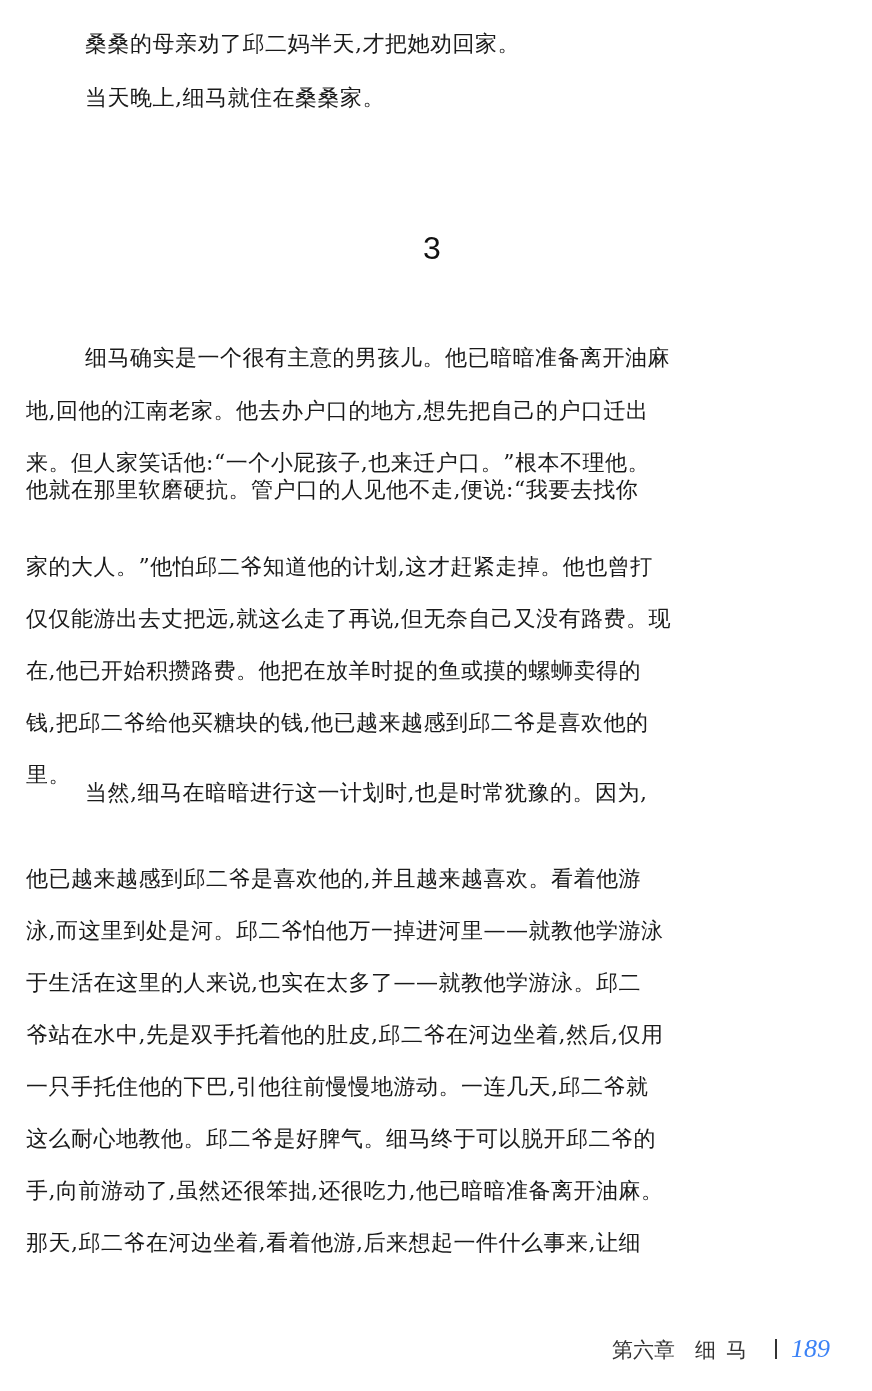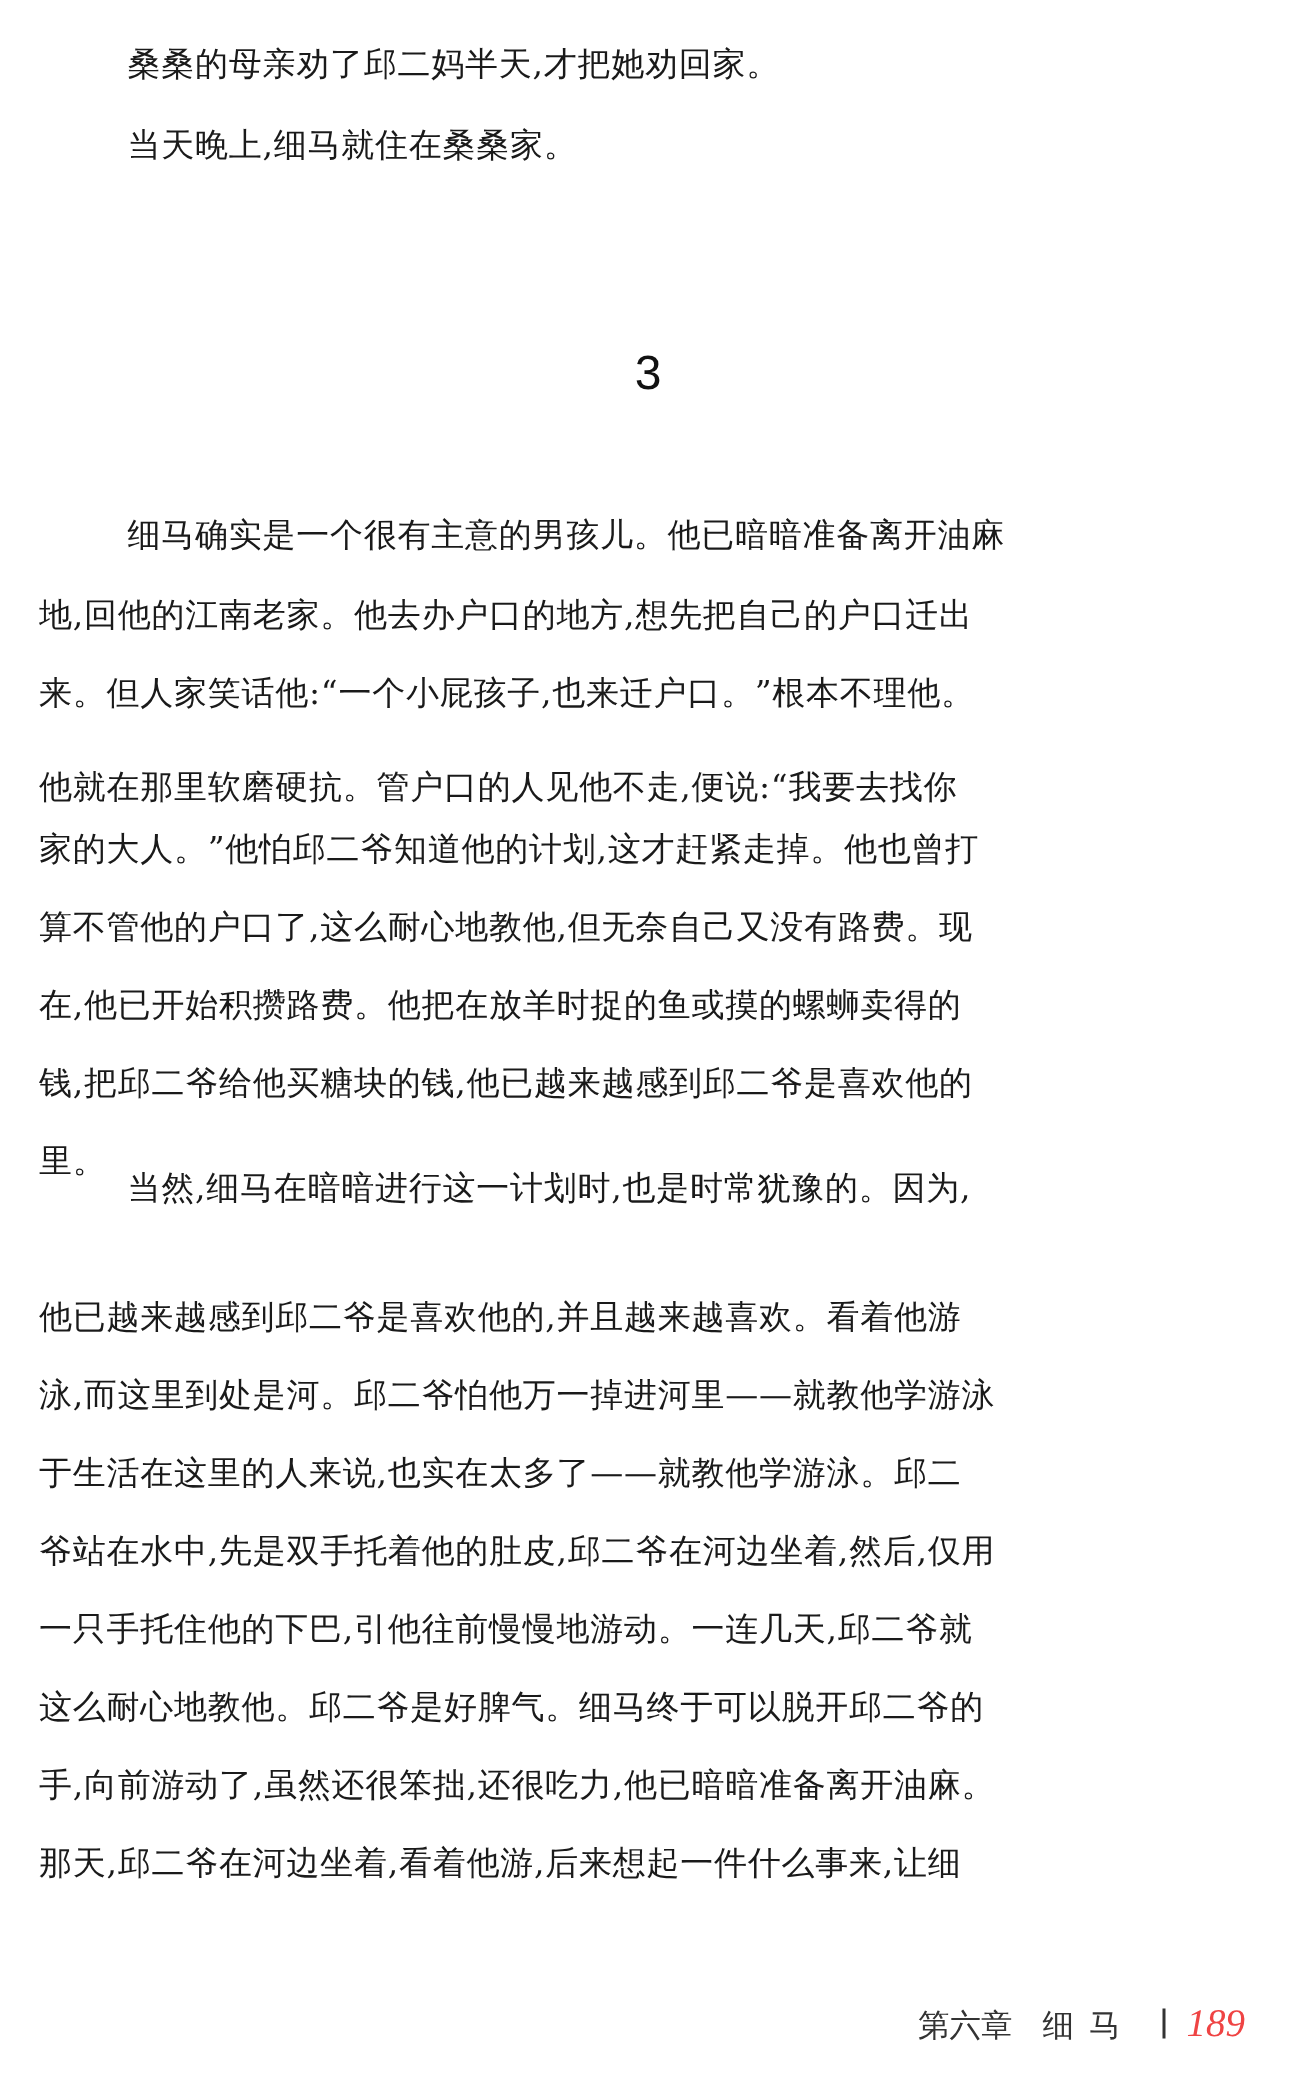--- a/index.html
+++ b/index.html
@@ -6,37 +6,37 @@
   body { width:872px; height:1391px; position:relative; overflow:hidden;
          font-family:"DejaVu Serif", serif; color:#1a1a1a; }
   .line { position:absolute; left:26px; width:816px; font-size:22px; line-height:40px;
           white-space:nowrap; letter-spacing:0.5px; }
   .indent { left:85px; width:757px; }
   .section-num { position:absolute; top:230px; left:0; width:864px; text-align:center;
                  font-family:"Liberation Sans", sans-serif; font-size:32px; color:#111; }
   .footer { position:absolute; top:1334px; left:612px; font-size:21px; color:#333;
             font-family:"DejaVu Sans", sans-serif; white-space:nowrap; }
   .footer .sep { display:inline-block; width:2px; height:20px; background:#333; margin:0 14px 0 18px; vertical-align:-2px; }
-  .footer .pg { font-family:"Liberation Serif", serif; font-style:italic; font-size:26px; color:#ef4444; }
+  .footer .pg { font-family:"Liberation Serif", serif; font-style:italic; font-size:26px; color:#3b82f6; }
   .footer .title { margin-left:20px; letter-spacing:10px; }
 </style>
 </head>
 <body>
 
 <div class="line indent" style="top:24px">桑桑的母亲劝了邱二妈半天,才把她劝回家。</div>
 <div class="line indent" style="top:78px">当天晚上,细马就住在桑桑家。</div>
 
 <div class="section-num">3</div>
 
 <div class="line indent" style="top:338px">细马确实是一个很有主意的男孩儿。他已暗暗准备离开油麻</div>
 <div class="line" style="top:391px">地,回他的江南老家。他去办户口的地方,想先把自己的户口迁出</div>
 <div class="line" style="top:443px">来。但人家笑话他:“一个小屁孩子,也来迁户口。”根本不理他。</div>
-<div class="line" style="top:506px">他就在那里软磨硬抗。管户口的人见他不走,便说:“我要去找你</div>
+<div class="line" style="top:470px">他就在那里软磨硬抗。管户口的人见他不走,便说:“我要去找你</div>
 <div class="line" style="top:547px">家的大人。”他怕邱二爷知道他的计划,这才赶紧走掉。他也曾打</div>
-<div class="line" style="top:599px">算不管他的户口了,这么耐心地教他,但无奈自己又没有路费。现</div>
+<div class="line" style="top:599px">仅仅能游出去丈把远,就这么走了再说,但无奈自己又没有路费。现</div>
 <div class="line" style="top:651px">在,他已开始积攒路费。他把在放羊时捉的鱼或摸的螺蛳卖得的</div>
 <div class="line" style="top:703px">钱,把邱二爷给他买糖块的钱,他已越来越感到邱二爷是喜欢他的</div>
 <div class="line" style="top:755px">里。</div>
 <div class="line indent" style="top:773px">当然,细马在暗暗进行这一计划时,也是时常犹豫的。因为,</div>
 <div class="line" style="top:859px">他已越来越感到邱二爷是喜欢他的,并且越来越喜欢。看着他游</div>
 <div class="line" style="top:911px">泳,而这里到处是河。邱二爷怕他万一掉进河里——就教他学游泳</div>
 <div class="line" style="top:963px">于生活在这里的人来说,也实在太多了——就教他学游泳。邱二</div>
 <div class="line" style="top:1015px">爷站在水中,先是双手托着他的肚皮,邱二爷在河边坐着,然后,仅用</div>
 <div class="line" style="top:1067px">一只手托住他的下巴,引他往前慢慢地游动。一连几天,邱二爷就</div>
 <div class="line" style="top:1119px">这么耐心地教他。邱二爷是好脾气。细马终于可以脱开邱二爷的</div>

